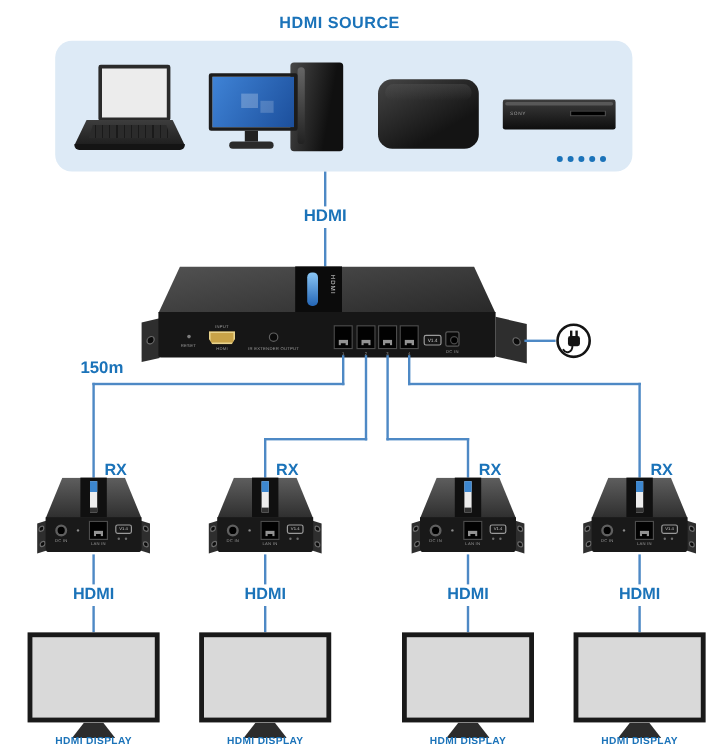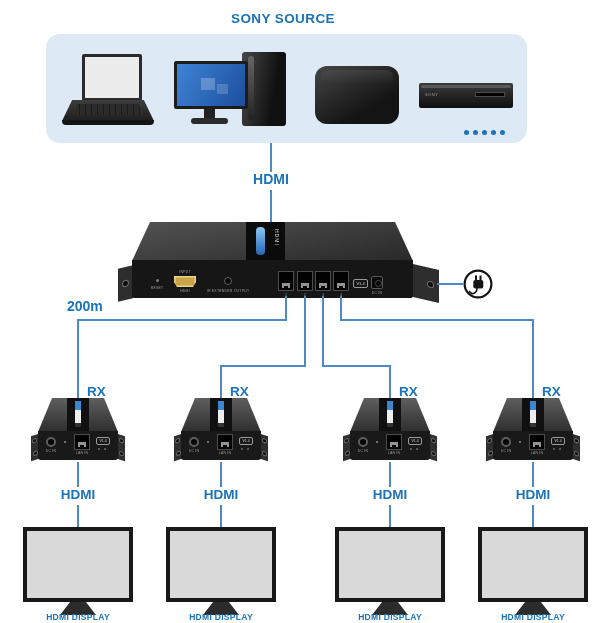--- a/index.html
+++ b/index.html
@@ -143,21 +143,21 @@
   .stand{position:absolute;left:37px;top:218px;width:36px;height:13px;background:#2c2c2c;
          clip-path:polygon(28% 0,72% 0,100% 100%,0 100%)}
   .disp-label{position:absolute;left:-5px;top:228px;width:120px;text-align:center;
               font-size:8.5px;letter-spacing:.3px}
 </style>
 </head>
 <body>
 
 <div class="canvas">
 
-  <div class="title blue-label">SONY SOURCE</div>
+  <div class="title blue-label">HDMI SOURCE</div>
 
   <div class="source-panel"></div>
 
   <div class="laptop">
     <div class="screen"></div>
     <div class="deck"></div>
     <div class="keys"></div>
     <div class="lip"></div>
   </div>
 
@@ -225,21 +225,21 @@
   <div class="power">
     <svg viewBox="0 0 30 30" width="30" height="30">
       <circle cx="15" cy="15" r="13.4" fill="#fff" stroke="#141414" stroke-width="2.2"></circle>
       <rect x="12" y="6.5" width="2" height="5" fill="#141414"></rect>
       <rect x="16.5" y="6.5" width="2" height="5" fill="#141414"></rect>
       <rect x="10.3" y="11" width="10" height="8.5" rx="2" fill="#141414"></rect>
       <path d="M14 19.5 C 14 24, 9 26.5, 6.5 22.5" stroke="#141414" stroke-width="1.6" fill="none" stroke-linecap="round"></path>
     </svg>
   </div>
 
-  <div class="dist blue-label">200m</div>
+  <div class="dist blue-label">150m</div>
 
   <div class="wire" style="left:285px;top:296px;width:2px;height:25px"></div>
   <div class="wire" style="left:77px;top:319px;width:210px;height:2px"></div>
   <div class="wire" style="left:77px;top:319px;width:2px;height:79px"></div>
 
   <div class="wire" style="left:304px;top:296px;width:2px;height:71px"></div>
   <div class="wire" style="left:220px;top:365px;width:86px;height:2px"></div>
   <div class="wire" style="left:220px;top:365px;width:2px;height:33px"></div>
 
   <div class="wire" style="left:322px;top:296px;width:2px;height:71px"></div>

